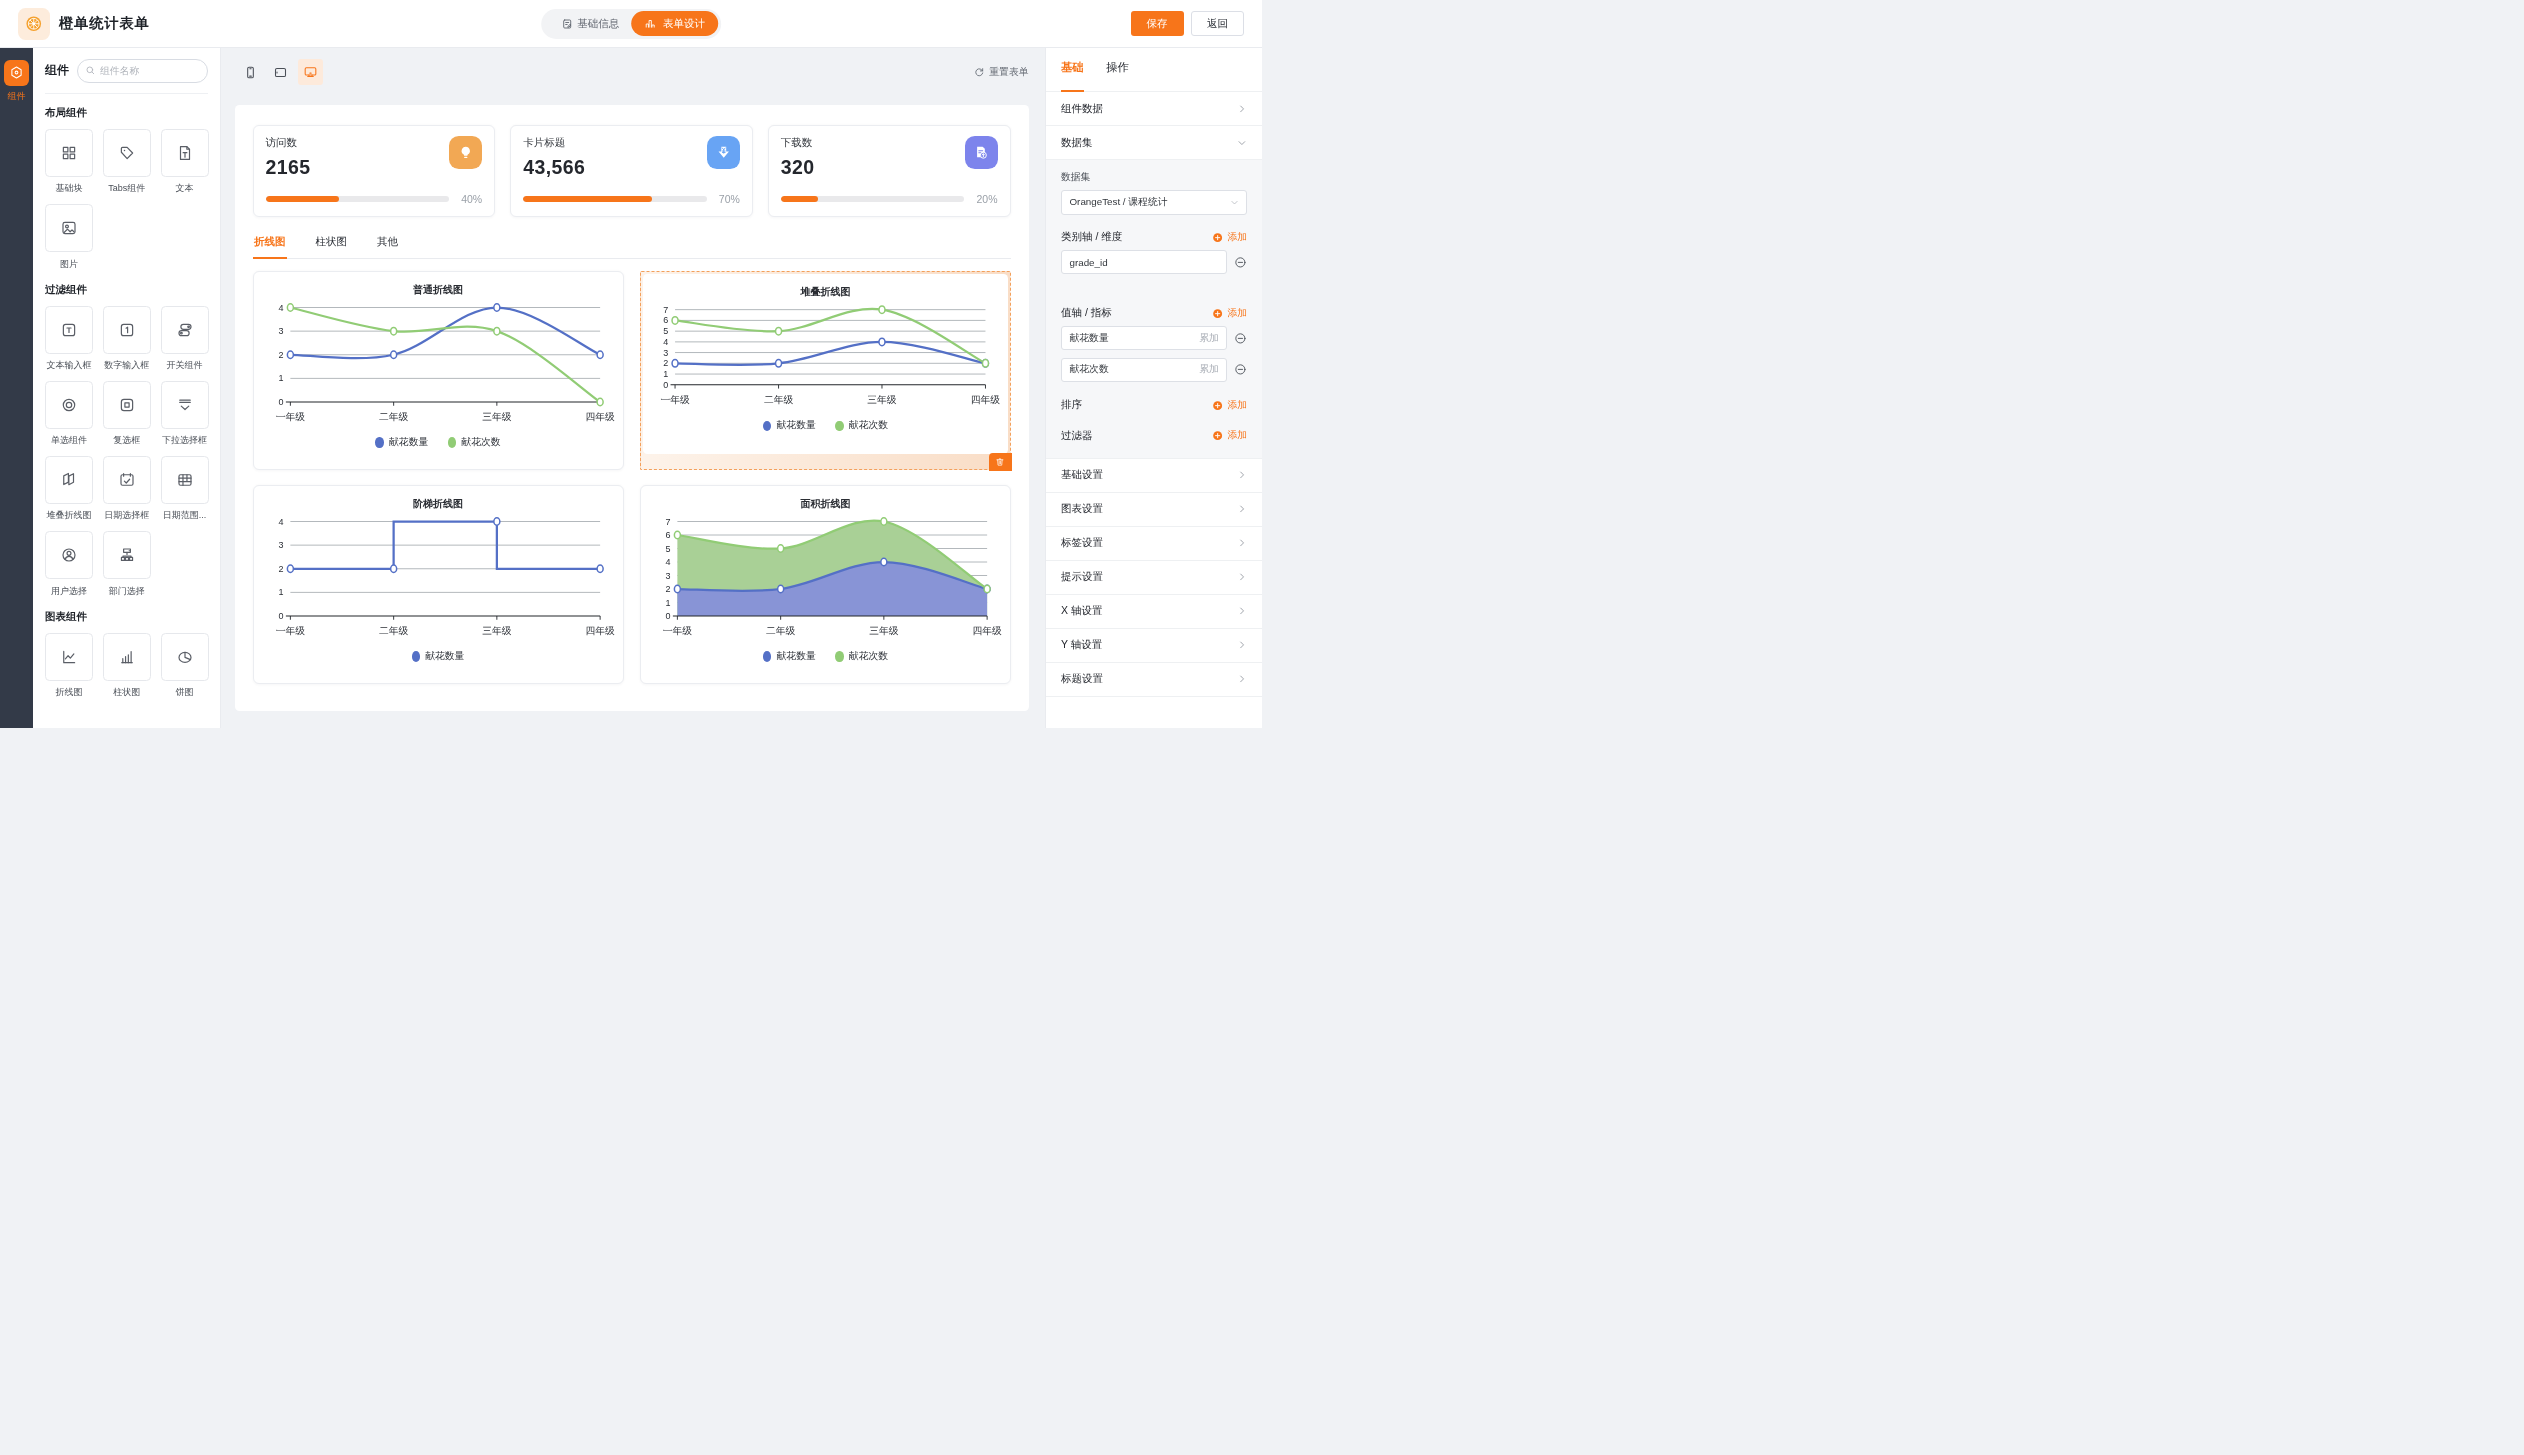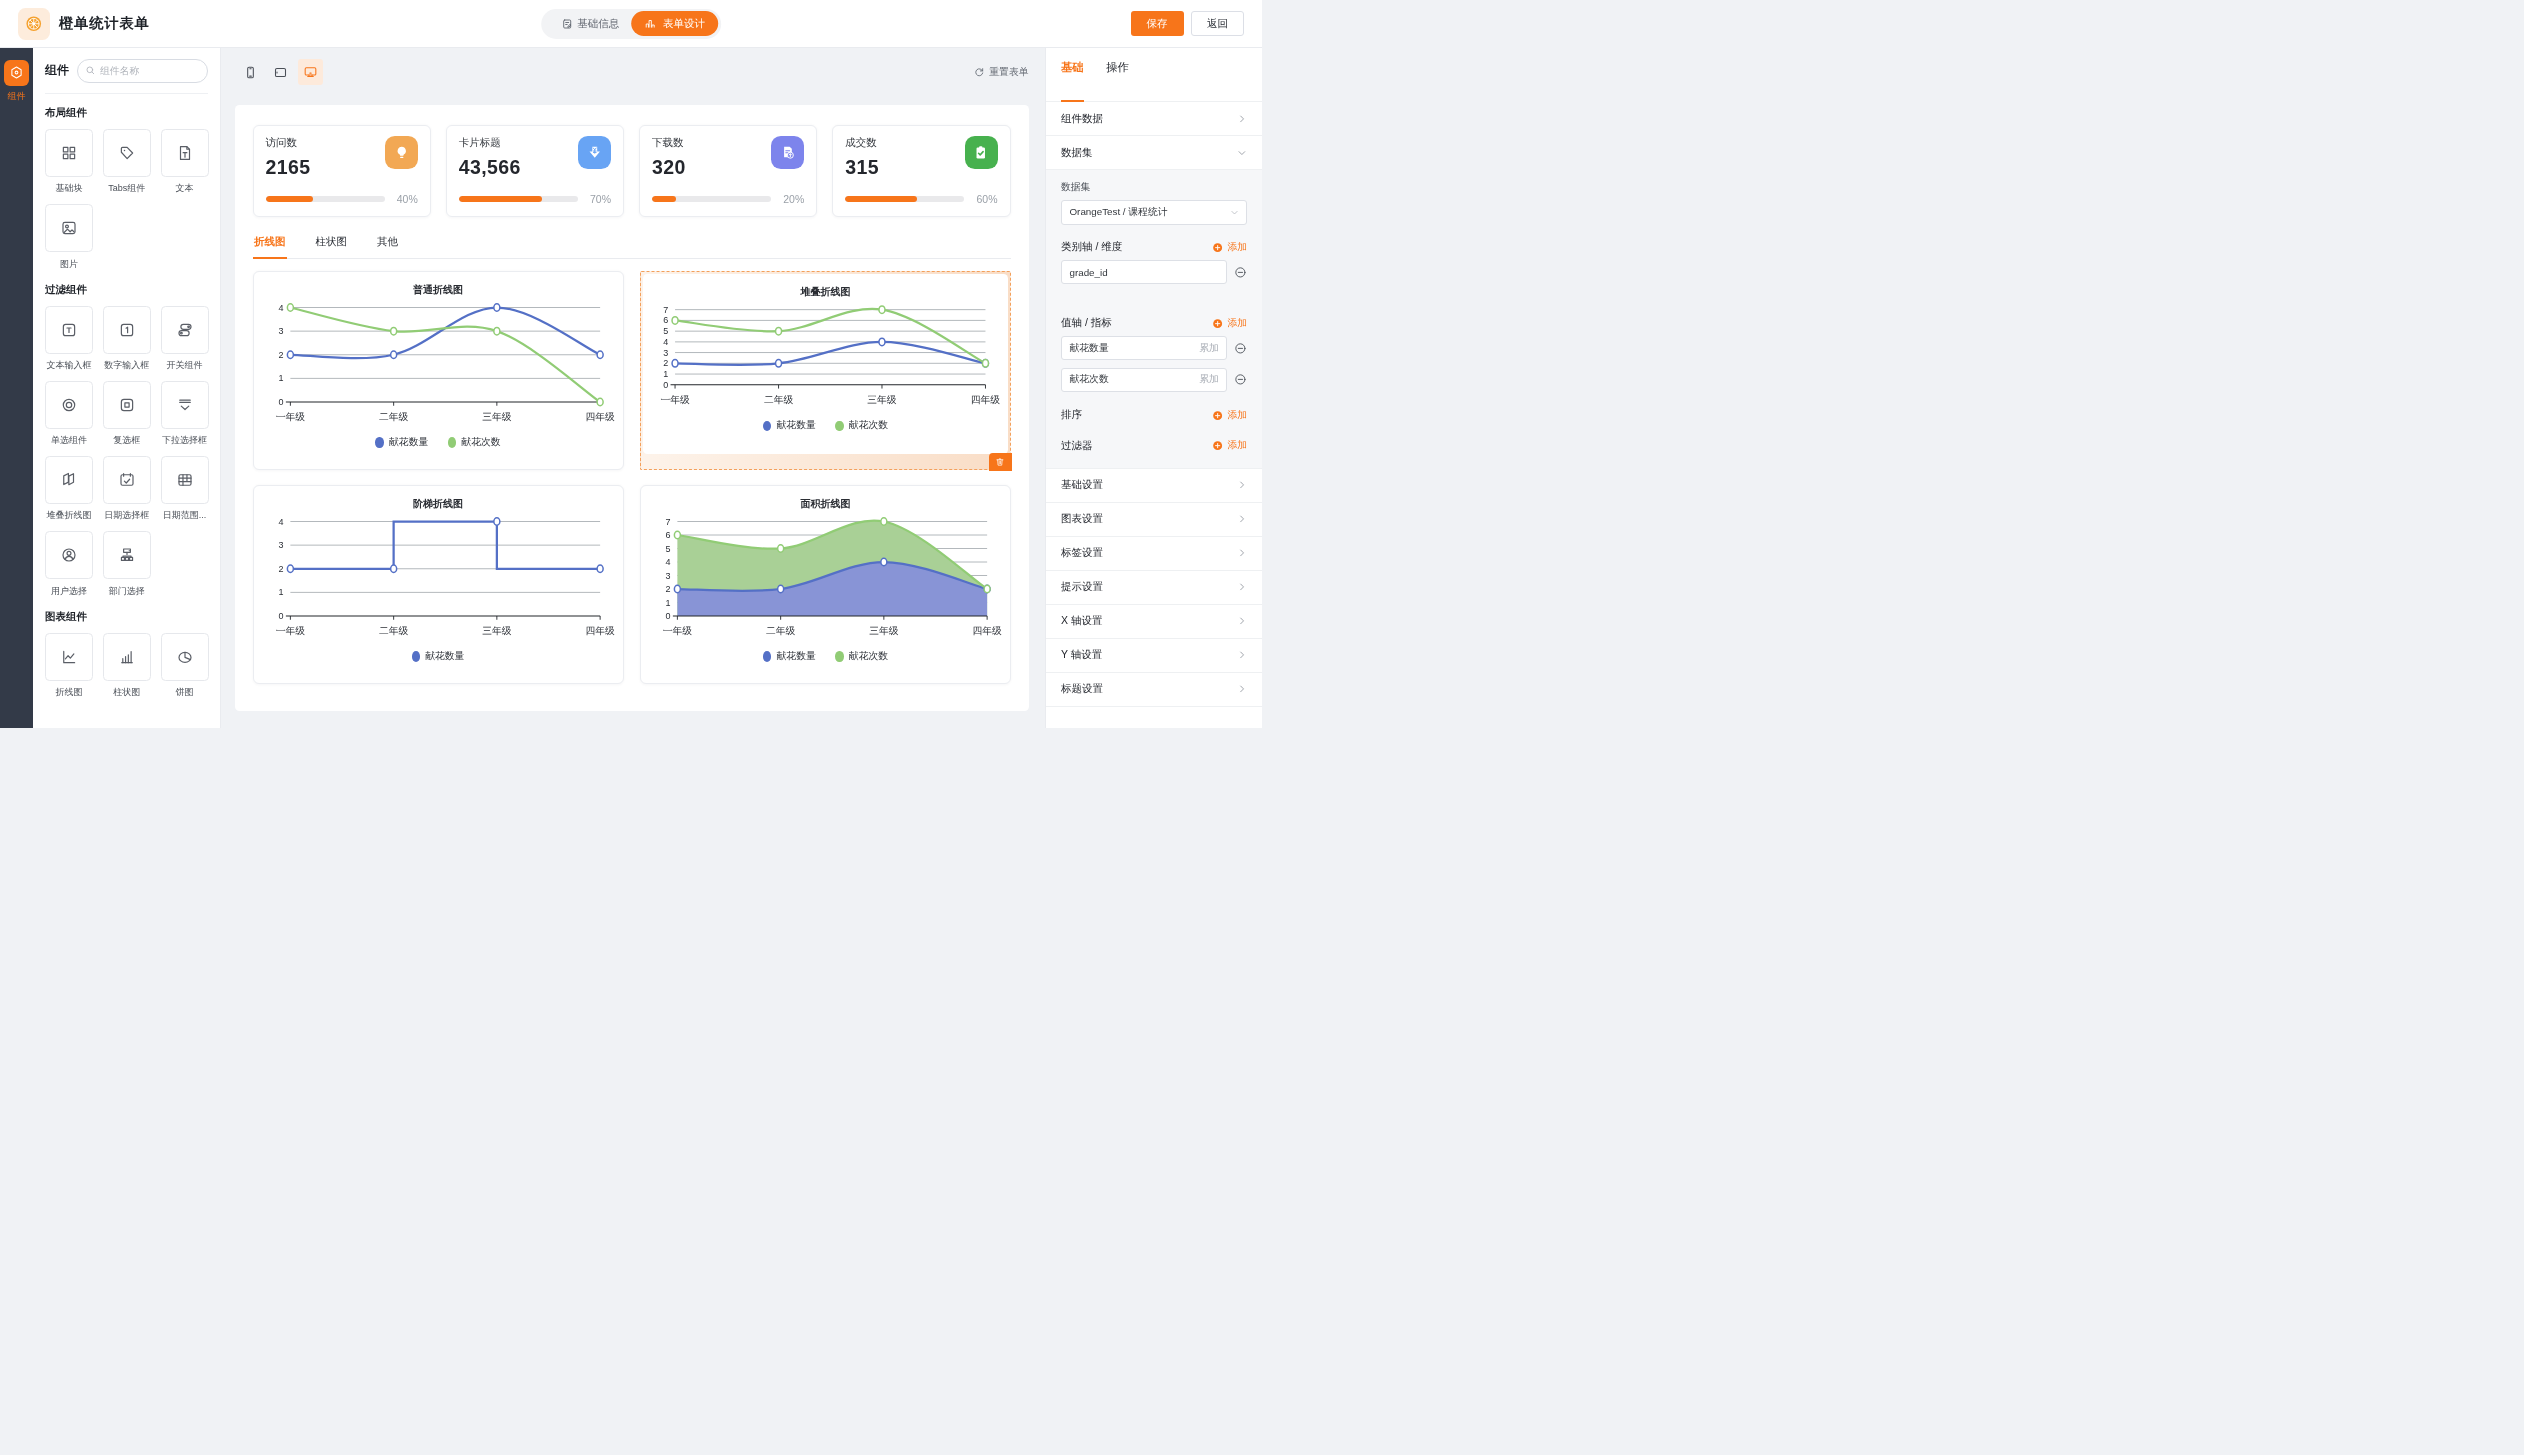--- a/index.html
+++ b/index.html
@@ -70,21 +70,21 @@
   .legend-dot { width:8.3px; height:10.5px; border-radius:50%; display:inline-block; }
   .legend-label { font-size:9.8px; color:#2b2f36; }
 
   .selected-cell { position:relative; border:1.5px dashed #f3a05c; background:linear-gradient(90deg,#fdf3ea,#f9ddc6); padding:2.3px 2.3px 0 2.3px; border-radius:1.5px; }
   .selected-cell .chart-card { height:180px; border:none; box-shadow:none; border-radius:4.5px; padding:6px 4.5px; }
   .trash-btn { position:absolute; right:-1.5px; bottom:-1.5px; width:22.6px; height:18px; background:#f7751a; border:none; border-radius:3.8px 0 0 0; display:flex; align-items:center; justify-content:center; color:#fff; cursor:pointer; }
 
   
   .inspector { position:absolute; right:0; top:48px; bottom:0; width:217px; background:#fff; border-left:0.8px solid #e9ebef; overflow:hidden; }
   .insp-tabs { display:flex; gap:22.6px; padding:12px 15px 0; border-bottom:0.8px solid #eef0f2; }
-  .insp-tab { font-size:11.3px; color:#23262d; padding-bottom:25px; border-bottom:2.3px solid transparent; margin-bottom:-0.8px; cursor:pointer; }
+  .insp-tab { font-size:11.3px; color:#23262d; padding-bottom:15px; border-bottom:2.3px solid transparent; margin-bottom:-0.8px; cursor:pointer; }
   .insp-tab.active { color:#f7751a; font-weight:bold; border-bottom-color:#f7751a; }
   .insp-row { height:34px; display:flex; align-items:center; justify-content:space-between; padding:0 15px; border-bottom:0.8px solid #eef0f2; font-size:10.5px; color:#23262d; cursor:pointer; }
   .insp-chevron { color:#8a8f98; }
   .gray-section { background:#f6f7f9; padding:10.5px 15px 15px; border-bottom:0.8px solid #eef0f2; }
   .gs-small-label { font-size:9.8px; color:#4a4f57; margin-bottom:6px; }
   .gs-select { background:#fff; border:0.8px solid #dde0e6; border-radius:3px; height:25.6px; display:flex; align-items:center; justify-content:space-between; padding:0 7.5px; font-size:9.8px; color:#33373d; cursor:pointer; }
   .gs-label-row { display:flex; align-items:center; justify-content:space-between; margin:15px 0 6px; }
   .gs-label { font-size:10.5px; color:#23262d; }
   .add-link { display:flex; align-items:center; gap:3.8px; color:#f7751a; font-size:9.8px; cursor:pointer; }
   .field-row { display:flex; align-items:center; gap:6.8px; margin-bottom:7.5px; }
@@ -415,37 +415,20 @@
               <path d="M9.6 9.6h4.8M9.6 12h2.6" stroke="#7d84ec" stroke-width="1.3" stroke-linecap="round"></path>
               <circle cx="15.2" cy="15" r="3.7" fill="#7d84ec" stroke="#fff" stroke-width="1.2"></circle>
               <path d="M15.2 17v-3.6M13.7 14.7l1.5-1.5 1.5 1.5" stroke="#fff" stroke-width="1.2" fill="none" stroke-linecap="round" stroke-linejoin="round"></path>
             </svg>
           </div>
           <div class="stat-progress">
             <div class="bar-track">
               <div class="bar-fill" style="width:20%"></div>
             </div>
             <div class="pct-label">20%</div>
-          </div>
-        </div>
-        <div class="stat-card">
-          <div class="stat-title">成交数</div>
-          <div class="stat-value">315</div>
-          <div class="stat-icon" style="background:#47b14e">
-            <svg width="19.5" height="19.5" viewBox="0 0 24 24">
-              <rect x="6.8" y="5.6" width="10.4" height="13.4" rx="1.6" fill="#fff"></rect>
-              <rect x="9.9" y="3.9" width="4.2" height="3" rx="1.4" fill="#fff"></rect>
-              <path d="M9.3 12.6l2 2 3.6-4" stroke="#47b14e" stroke-width="1.9" fill="none" stroke-linecap="round" stroke-linejoin="round"></path>
-            </svg>
-          </div>
-          <div class="stat-progress">
-            <div class="bar-track">
-              <div class="bar-fill" style="width:60%"></div>
-            </div>
-            <div class="pct-label">60%</div>
           </div>
         </div>
       </div>
     <div class="chart-tabs" id="chart-tabs">
         <div class="chart-tab active">折线图</div>
         <div class="chart-tab">柱状图</div>
         <div class="chart-tab">其他</div>
       </div>
     <div class="charts-grid" id="charts-grid">
         <div class="chart-cell">

